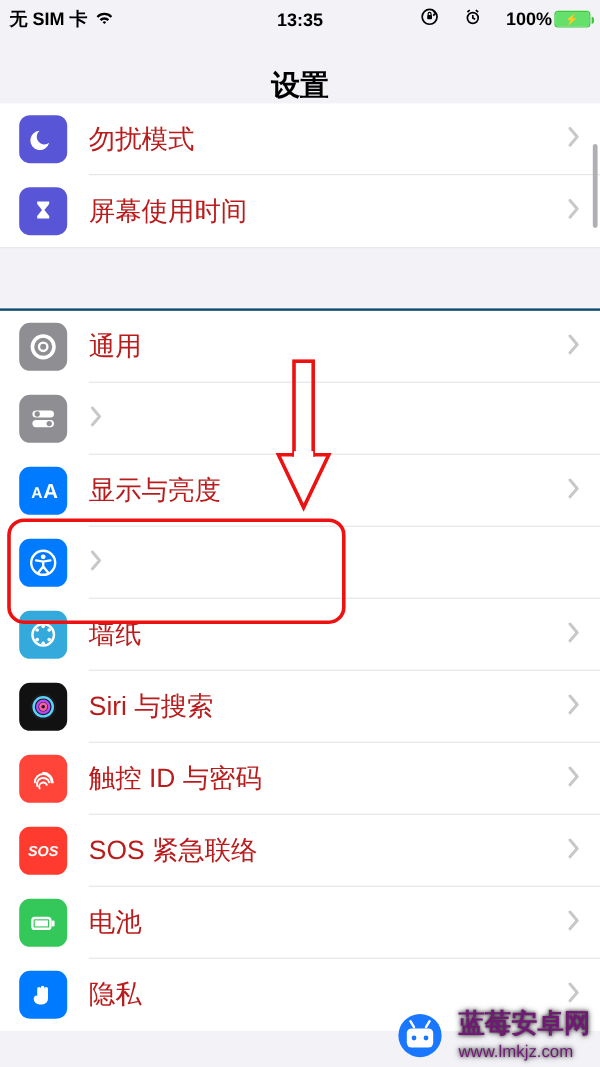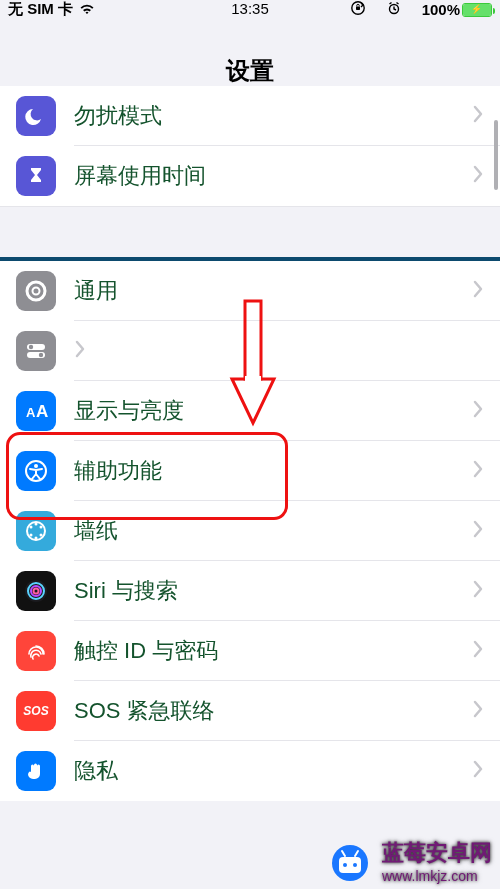--- a/index.html
+++ b/index.html
@@ -1,22 +1,22 @@
 <!DOCTYPE html>
 <html><head>
 <meta charset="utf-8">
 <style>
   * { margin: 0; padding: 0; box-sizing: border-box; }
   html, body { width: 500px; height: 889px; font-family: -apple-system, "Helvetica Neue", Arial, sans-serif; background: #f2f2f7; overflow: hidden; }
   .screen { position: relative; width: 500px; height: 889px; background: #f2f2f7; overflow: hidden; }
 
   
-  .statusbar { position: absolute; top: 0; left: 0; right: 0; height: 26px; display: flex; align-items: flex-start; justify-content: space-between; padding: 0 8px; font-size: 15px; font-weight: 600; color: #000; }
+  .statusbar { position: absolute; top: 0; left: 0; right: 0; height: 26px; display: flex; align-items: flex-end; justify-content: space-between; padding: 0 8px; font-size: 15px; font-weight: 600; color: #000; }
   .status-left { display: flex; align-items: center; gap: 6px; font-size: 15px; }
-  .status-center { position: absolute; left: 0; right: 0; text-align: center; font-weight: 400; }
+  .status-center { position: absolute; left: 0; right: 0; text-align: center; font-weight: 700; }
   .status-right { display: flex; align-items: center; gap: 21px; z-index: 2; }
   .status-left, .status-right { z-index: 2; }
   .wifi-icon svg { width: 16px; height: 12px; }
   .lock-rot svg { width: 16px; height: 16px; }
   .alarm-icon svg { width: 14px; height: 14px; }
   .battery-wrap { display: flex; align-items: center; gap: 2px; }
   .battery { width: 30px; height: 14px; border: 1.5px solid #3bc93b; border-radius: 3px; position: relative; display: flex; align-items: center; }
   .battery::after { content: ""; position: absolute; right: -4px; top: 4px; width: 2.5px; height: 6px; background: #3bc93b; border-radius: 0 2px 2px 0; }
   .battery-fill { height: 100%; width: 100%; background: #65e06a; border-radius: 2px; display: flex; align-items: center; justify-content: center; }
   .battery-bolt { color: #000; font-size: 9px; line-height: 1; }
@@ -24,26 +24,26 @@
   
   .navbar { position: absolute; top: 26px; left: 0; right: 0; height: 60px; display: flex; align-items: center; justify-content: center; }
   .navbar-title { font-size: 24px; font-weight: 700; color: #000; margin-top: 30px; }
 
   
   .content { position: absolute; top: 86px; left: 0; right: 0; bottom: 0; overflow-y: auto; }
   .group { background: #fff; }
   .group + .group { margin-top: 50px; }
   .row { display: flex; align-items: center; height: 60px; padding-left: 16px; padding-right: 16px; position: relative; }
   .row .icon-slot { width: 40px; height: 40px; border-radius: 9px; display: flex; align-items: center; justify-content: center; margin-right: 18px; flex-shrink: 0; }
-  .row .label { font-size: 22px; color: #14532d; flex: 1; }
+  .row .label { font-size: 22px; color: #b91c1c; flex: 1; }
   .row .chevron svg { width: 12px; height: 18px; }
   .row .chevron path { stroke: #c7c7cc; }
   .row::after { content: ""; position: absolute; left: 74px; right: 0; bottom: 0; height: 1px; background: #e5e5ea; }
   .row:last-child::after { display: none; }
-  .group-sep-top { border-top: 4px solid #0c4a6e; }
+  .group-sep-top { border-top: 2px solid #0c4a6e; }
   .group-sep-bot { border-bottom: 1px solid #e5e5ea; }
 
   
   .ic-purple { background: #5856d6; } 
   .ic-indigo { background: #5856d6; } 
   .ic-gray   { background: #8e8e93; }
   .ic-blue   { background: #007aff; }
   .ic-teal   { background: #34aadc; }
   .ic-green  { background: #34c759; }
   .ic-siri   { background: #111; }
@@ -179,21 +179,20 @@
             </svg></div>
       </div>
       <div class="row">
         <div class="icon-slot ic-blue">
           <svg viewBox="0 0 26 26">
               <circle cx="13" cy="13" r="10" fill="none" stroke="#fff" stroke-width="2"></circle>
               <circle cx="13" cy="8" r="2" fill="#fff"></circle>
               <path d="M7 11 L13 12 L19 11 M13 12 V16 M13 16 L9 21 M13 16 L17 21" stroke="#fff" stroke-width="2" fill="none" stroke-linecap="round"></path>
             </svg>
         </div>
-        <div class="label">辅助功能</div>
         <div class="chevron"><svg viewBox="0 0 12 18">
               <path d="M3 2 L9 9 L3 16" fill="none" stroke-width="2.5" stroke-linecap="round" stroke-linejoin="round"></path>
             </svg></div>
       </div>
       <div class="row">
         <div class="icon-slot ic-teal">
           <svg viewBox="0 0 26 26">
               <circle cx="13" cy="13" r="9" fill="none" stroke="#fff" stroke-width="2"></circle>
               <g fill="#fff">
                 <circle cx="13" cy="6" r="1.5"></circle>
@@ -240,20 +239,33 @@
               <path d="M3 2 L9 9 L3 16" fill="none" stroke-width="2.5" stroke-linecap="round" stroke-linejoin="round"></path>
             </svg></div>
       </div>
       <div class="row">
         <div class="icon-slot ic-sos">
           <svg viewBox="0 0 26 26">
               <text x="13" y="17" text-anchor="middle" font-size="12" font-weight="800" fill="#fff">SOS</text>
             </svg>
         </div>
         <div class="label">SOS 紧急联络</div>
+        <div class="chevron"><svg viewBox="0 0 12 18">
+              <path d="M3 2 L9 9 L3 16" fill="none" stroke-width="2.5" stroke-linecap="round" stroke-linejoin="round"></path>
+            </svg></div>
+      </div>
+      <div class="row">
+        <div class="icon-slot ic-green">
+          <svg viewBox="0 0 26 26">
+              <rect x="4" y="9" width="15" height="9" rx="2" fill="none" stroke="#fff" stroke-width="2"></rect>
+              <rect x="20" y="11" width="2.5" height="5" rx="1" fill="#fff"></rect>
+              <rect x="6" y="11" width="11" height="5" fill="#fff"></rect>
+            </svg>
+        </div>
+        <div class="label">电池</div>
         <div class="chevron"><svg viewBox="0 0 12 18">
               <path d="M3 2 L9 9 L3 16" fill="none" stroke-width="2.5" stroke-linecap="round" stroke-linejoin="round"></path>
             </svg></div>
       </div>
       <div class="row">
         <div class="icon-slot ic-privacy">
           <svg viewBox="0 0 26 26">
               <path d="M8 14 V8 a1.5 1.5 0 0 1 3 0 V7 a1.5 1.5 0 0 1 3 0 V8 a1.5 1.5 0 0 1 3 0 v8 a5 5 0 0 1 -5 5 h-2 a5 5 0 0 1 -5 -5 l1 -2 a1.5 1.5 0 0 1 2 0 Z" fill="#fff"></path>
             </svg>
         </div>

